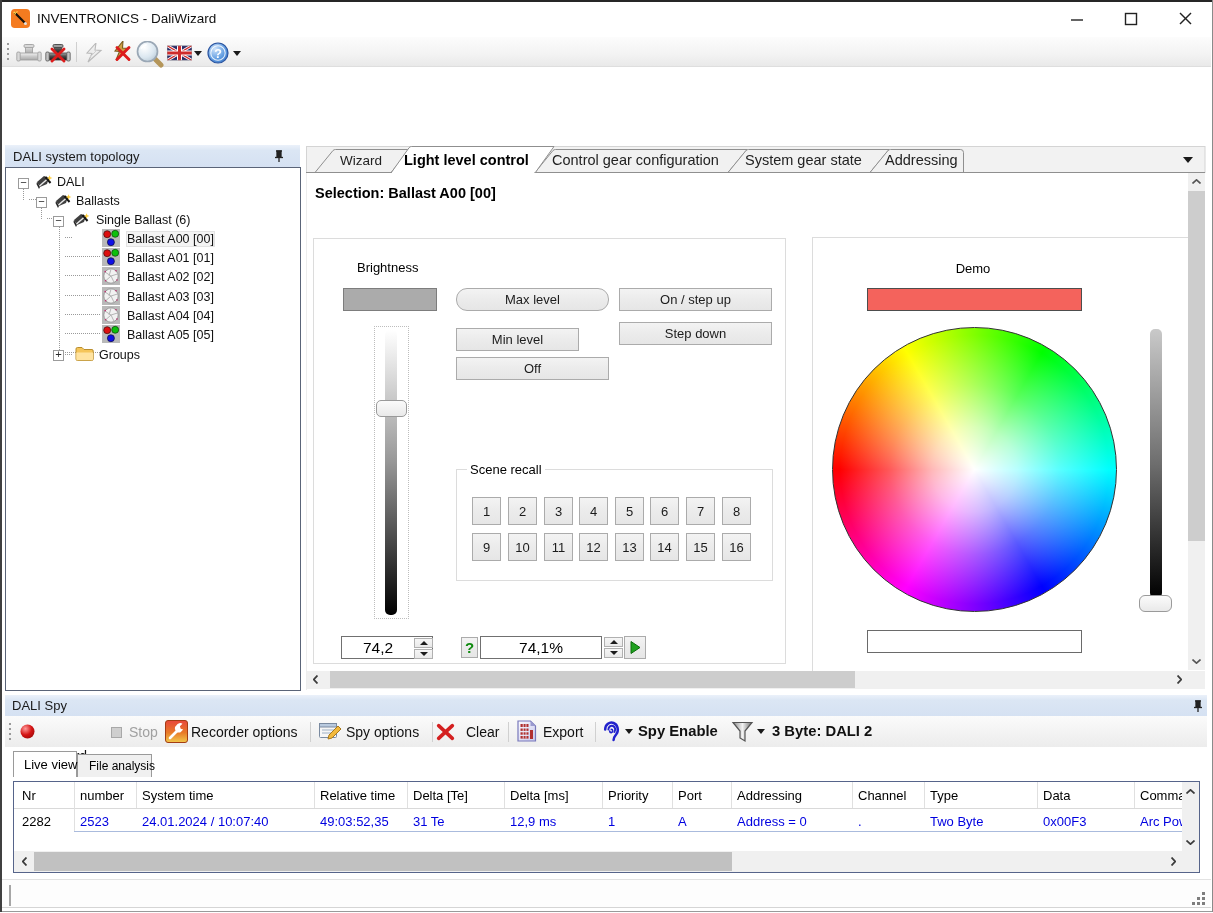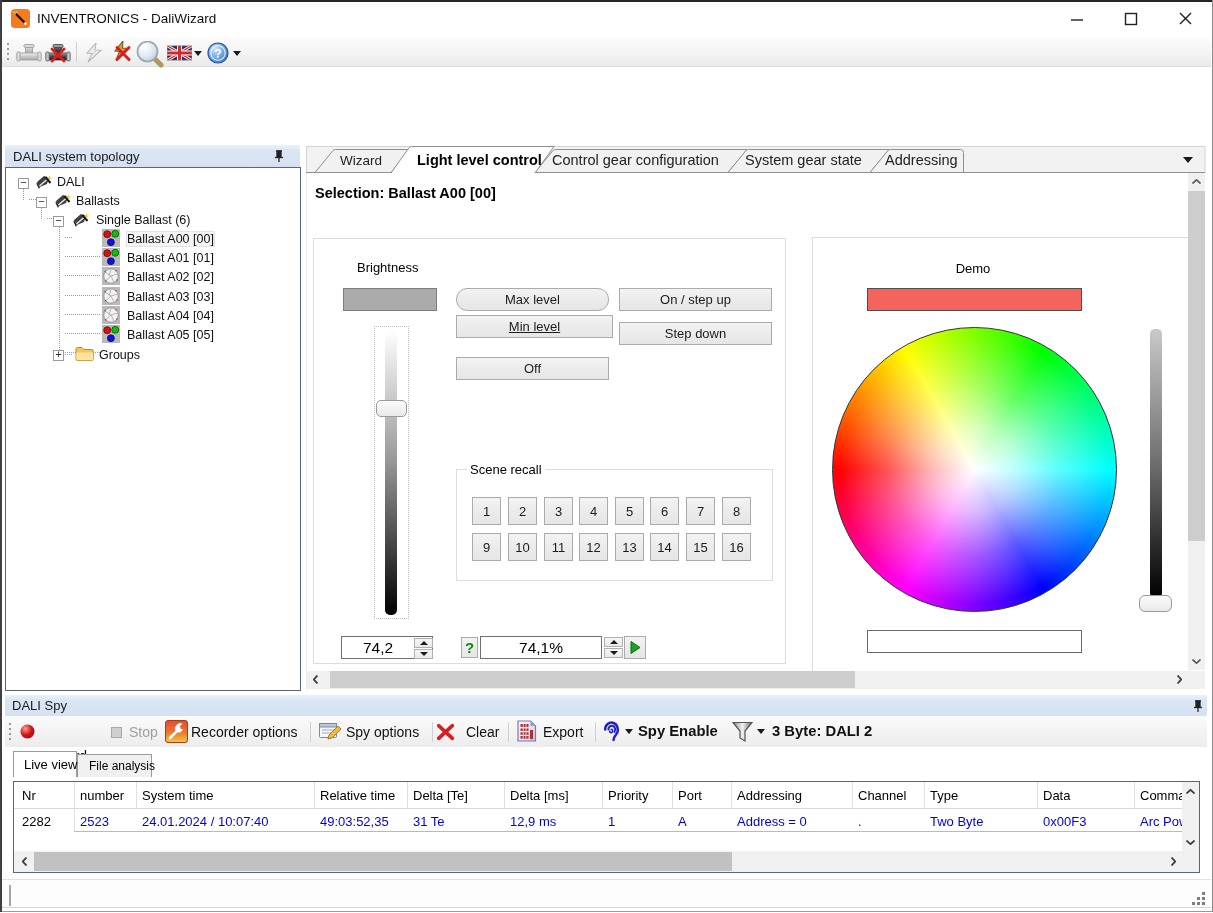--- a/index.html
+++ b/index.html
@@ -285,35 +285,35 @@
         <path d="M422,26.5 L440,4.5 Q441,3.5 442.5,3.5 L583,3.5 L564,26.5 Z"></path>
         <path d="M564,26.5 L582,4.5 Q583,3.5 584.5,3.5 L654.5,3.5 Q657.5,3.5 657.5,6.5 L657.5,26.5 Z"></path>
       </g>
       <line x1="0" y1="26.5" x2="899" y2="26.5" stroke="#8f8f8f" stroke-width="1"></line>
 
       <path d="M85,27 L103,1.8 Q104,0.5 105.5,0.5 L248,0.5 L229,27 Z" fill="#ffffff" stroke="#8f8f8f" stroke-width="1"></path>
       <rect x="86" y="26" width="142" height="2" fill="#ffffff"></rect>
       <path d="M877,11 L887,11 L882,17 Z" fill="#1a1a1a"></path>
     </svg>
     <div class="abs" style="left:34px;top:7px;font-size:13.5px;color:#222;">Wizard</div>
-    <div class="abs" style="left:98px;top:6px;font-size:14.5px;font-weight:bold;color:#000;margin-left:13px;">Light level control</div>
+    <div class="abs" style="left:98px;top:6px;font-size:14.5px;font-weight:bold;color:#000;">Light level control</div>
     <div class="abs" style="left:246px;top:6px;font-size:14.5px;color:#222;">Control gear configuration</div>
     <div class="abs" style="left:439px;top:6px;font-size:14.5px;color:#222;">System gear state</div>
     <div class="abs" style="left:579px;top:6px;font-size:14.5px;color:#222;">Addressing</div>
   </div>
   <div id="tabpage" class="abs" style="left:306px;top:173px;width:899px;height:517px;background:#fff;">
     <div class="abs" style="left:0;top:0;width:1px;height:517px;background:#ededed;"></div>
     <div class="abs" style="left:9px;top:12px;font-size:14.5px;font-weight:bold;color:#000;">Selection: Ballast A00 [00]</div>
 
     <div class="abs gb" style="left:7px;top:65px;width:473px;height:426px;"></div>
     <div class="abs" style="left:51px;top:87px;font-size:13px;">Brightness</div>
     <div class="abs" style="left:37px;top:115px;width:94px;height:23px;background:#ababab;border:1px solid #7d7d7d;"></div>
     <div class="btn abs" style="left:150px;top:115px;width:153px;height:23px;border-radius:11px;">Max level</div>
     <div class="btn abs" style="left:313px;top:115px;width:153px;height:23px;">On / step up</div>
-    <div class="btn abs" style="left:150px;top:142px;width:157px;height:23px;text-decoration:underline;">Min level</div>
+    <div class="btn abs" style="left:150px;top:155px;width:123px;height:23px;">Min level</div>
     <div class="btn abs" style="left:313px;top:149px;width:153px;height:23px;">Step down</div>
     <div class="btn abs" style="left:150px;top:184px;width:153px;height:23px;">Off</div>
 
     <div class="abs" style="left:69px;top:154px;width:33px;height:291px;outline:1px dotted #bdbdbd;"></div>
     <div class="abs" style="left:79px;top:157px;width:12px;height:285px;border-radius:5px;background:linear-gradient(180deg,#ffffff,#9a9a9a 45%,#000000);"></div>
     <div class="abs" style="left:70px;top:227px;width:31px;height:17px;border-radius:5px;background:linear-gradient(180deg,#fbfbfb,#e9e9e9);border:1px solid #9a9a9a;"></div>
 
     <div class="abs gb" style="left:150px;top:296px;width:317px;height:112px;"></div>
     <div class="abs" style="left:161px;top:289px;background:#fff;padding:0 3px;font-size:13px;">Scene recall</div>
     <div class="btn abs scb" style="left:166px;top:324px;">1</div>

